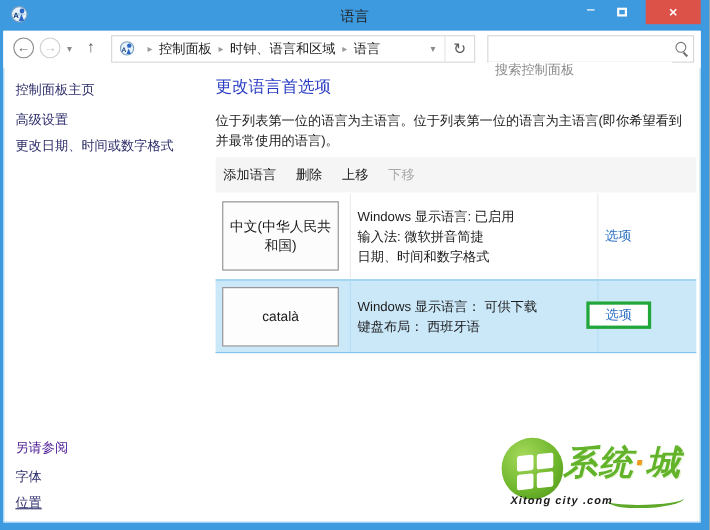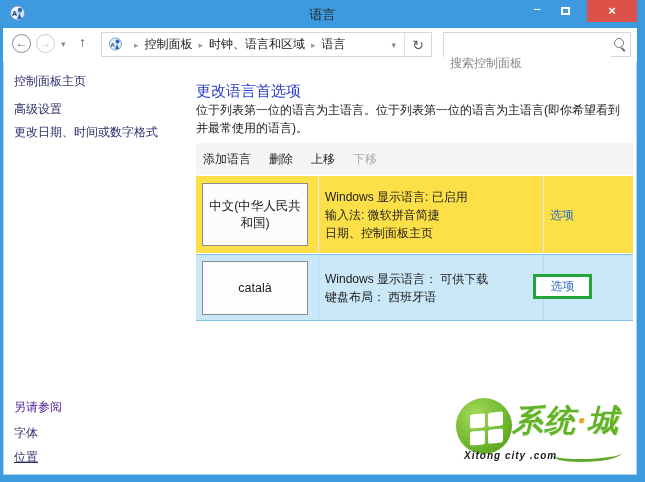--- a/index.html
+++ b/index.html
@@ -77,32 +77,32 @@
   
   .side-link { position:absolute; left:14px; color:#2d2d6b; cursor:pointer; font-size:12px; }
   .sb-home { top:73px; }
   .sb-adv  { top:101px; }
   .sb-datetime { top:124px; }
   .sb-seealso { position:absolute; left:14px; top:399px; color:#4c1d95; font-size:12px; }
   .sb-fonts { top:425px; }
   .sb-location { top:449px; text-decoration:underline; }
 
   
-  .page-title { position:absolute; left:196px; top:82px; font-size:15px; color:#2a3dc4; }
+  .page-title { position:absolute; left:196px; top:70px; font-size:15px; color:#2a3dc4; }
   .page-desc  { position:absolute; left:196px; top:101px; width:432px; line-height:18px; color:#1b1b1b; }
 
   .toolbar {
     position:absolute; left:196px; top:143px; width:437px; height:32px;
     background:#f5f5f5; display:flex; align-items:center; gap:18px; padding-left:7px;
   }
   .tb-btn { color:#1b1b1b; cursor:pointer; }
   .tb-btn.disabled { color:#a9a9a9; cursor:default; }
 
   .lang-row { position:absolute; left:196px; width:437px; }
-  .row-0 { top:176px; height:77px; background:#fde047; }
+  .row-0 { top:176px; height:77px; background:#ffffff; }
   .row-1 { top:254px; height:67px; background:#cbe8f9; border-top:1px solid #7fc3ea; border-bottom:1px solid #7fc3ea; }
   .col-sep { position:absolute; top:0; bottom:0; width:1px; }
   .row-0 .col-sep { background:#e9e9e9; }
   .row-1 .col-sep { background:#b5dcf1; }
   .sep-a { left:122px; }
   .sep-b { left:347px; }
 
   .lang-badge {
     position:absolute; left:6px; width:106px; border:1px solid #8c8c8c; background:#fcfcfc;
     display:flex; align-items:center; justify-content:center; text-align:center;
@@ -219,21 +219,21 @@
     <span class="tb-btn disabled">下移</span>
   </div>
 
   <div class="lang-row row-0">
     <span class="col-sep sep-a"></span>
     <span class="col-sep sep-b"></span>
     <div class="lang-badge">中文(中华人民共和国)</div>
     <div class="lang-details">
       <div>Windows 显示语言: 已启用</div>
       <div>输入法: 微软拼音简捷</div>
-      <div>日期、控制面板主页</div>
+      <div>日期、时间和数字格式</div>
     </div>
     <span class="options-link">选项</span>
   </div>
 
   <div class="lang-row row-1">
     <span class="col-sep sep-a"></span>
     <span class="col-sep sep-b"></span>
     <div class="lang-badge">català</div>
     <div class="lang-details">
       <div>Windows 显示语言： 可供下载</div>

